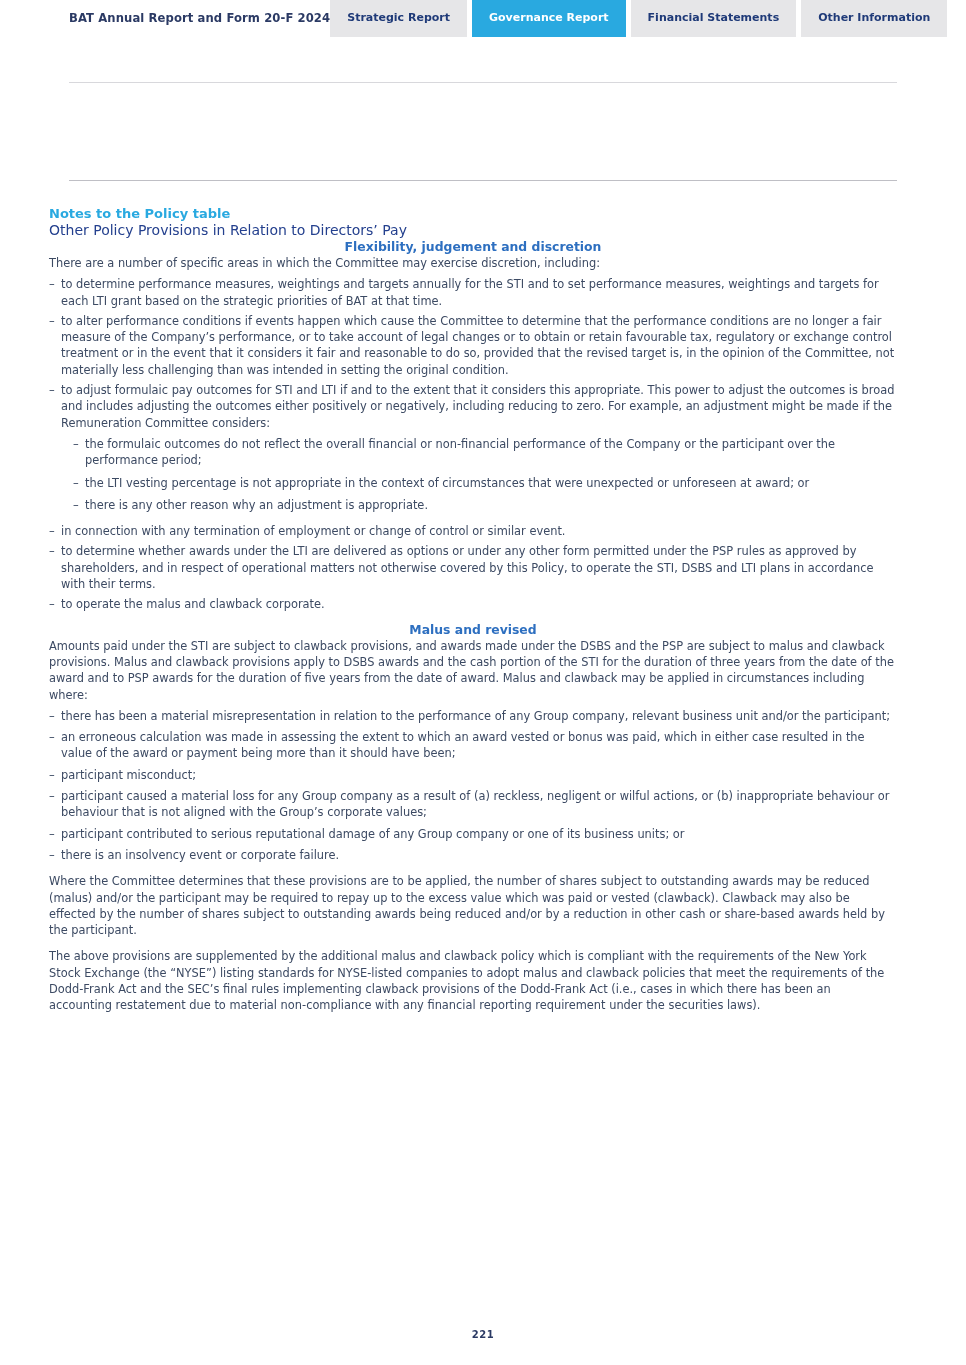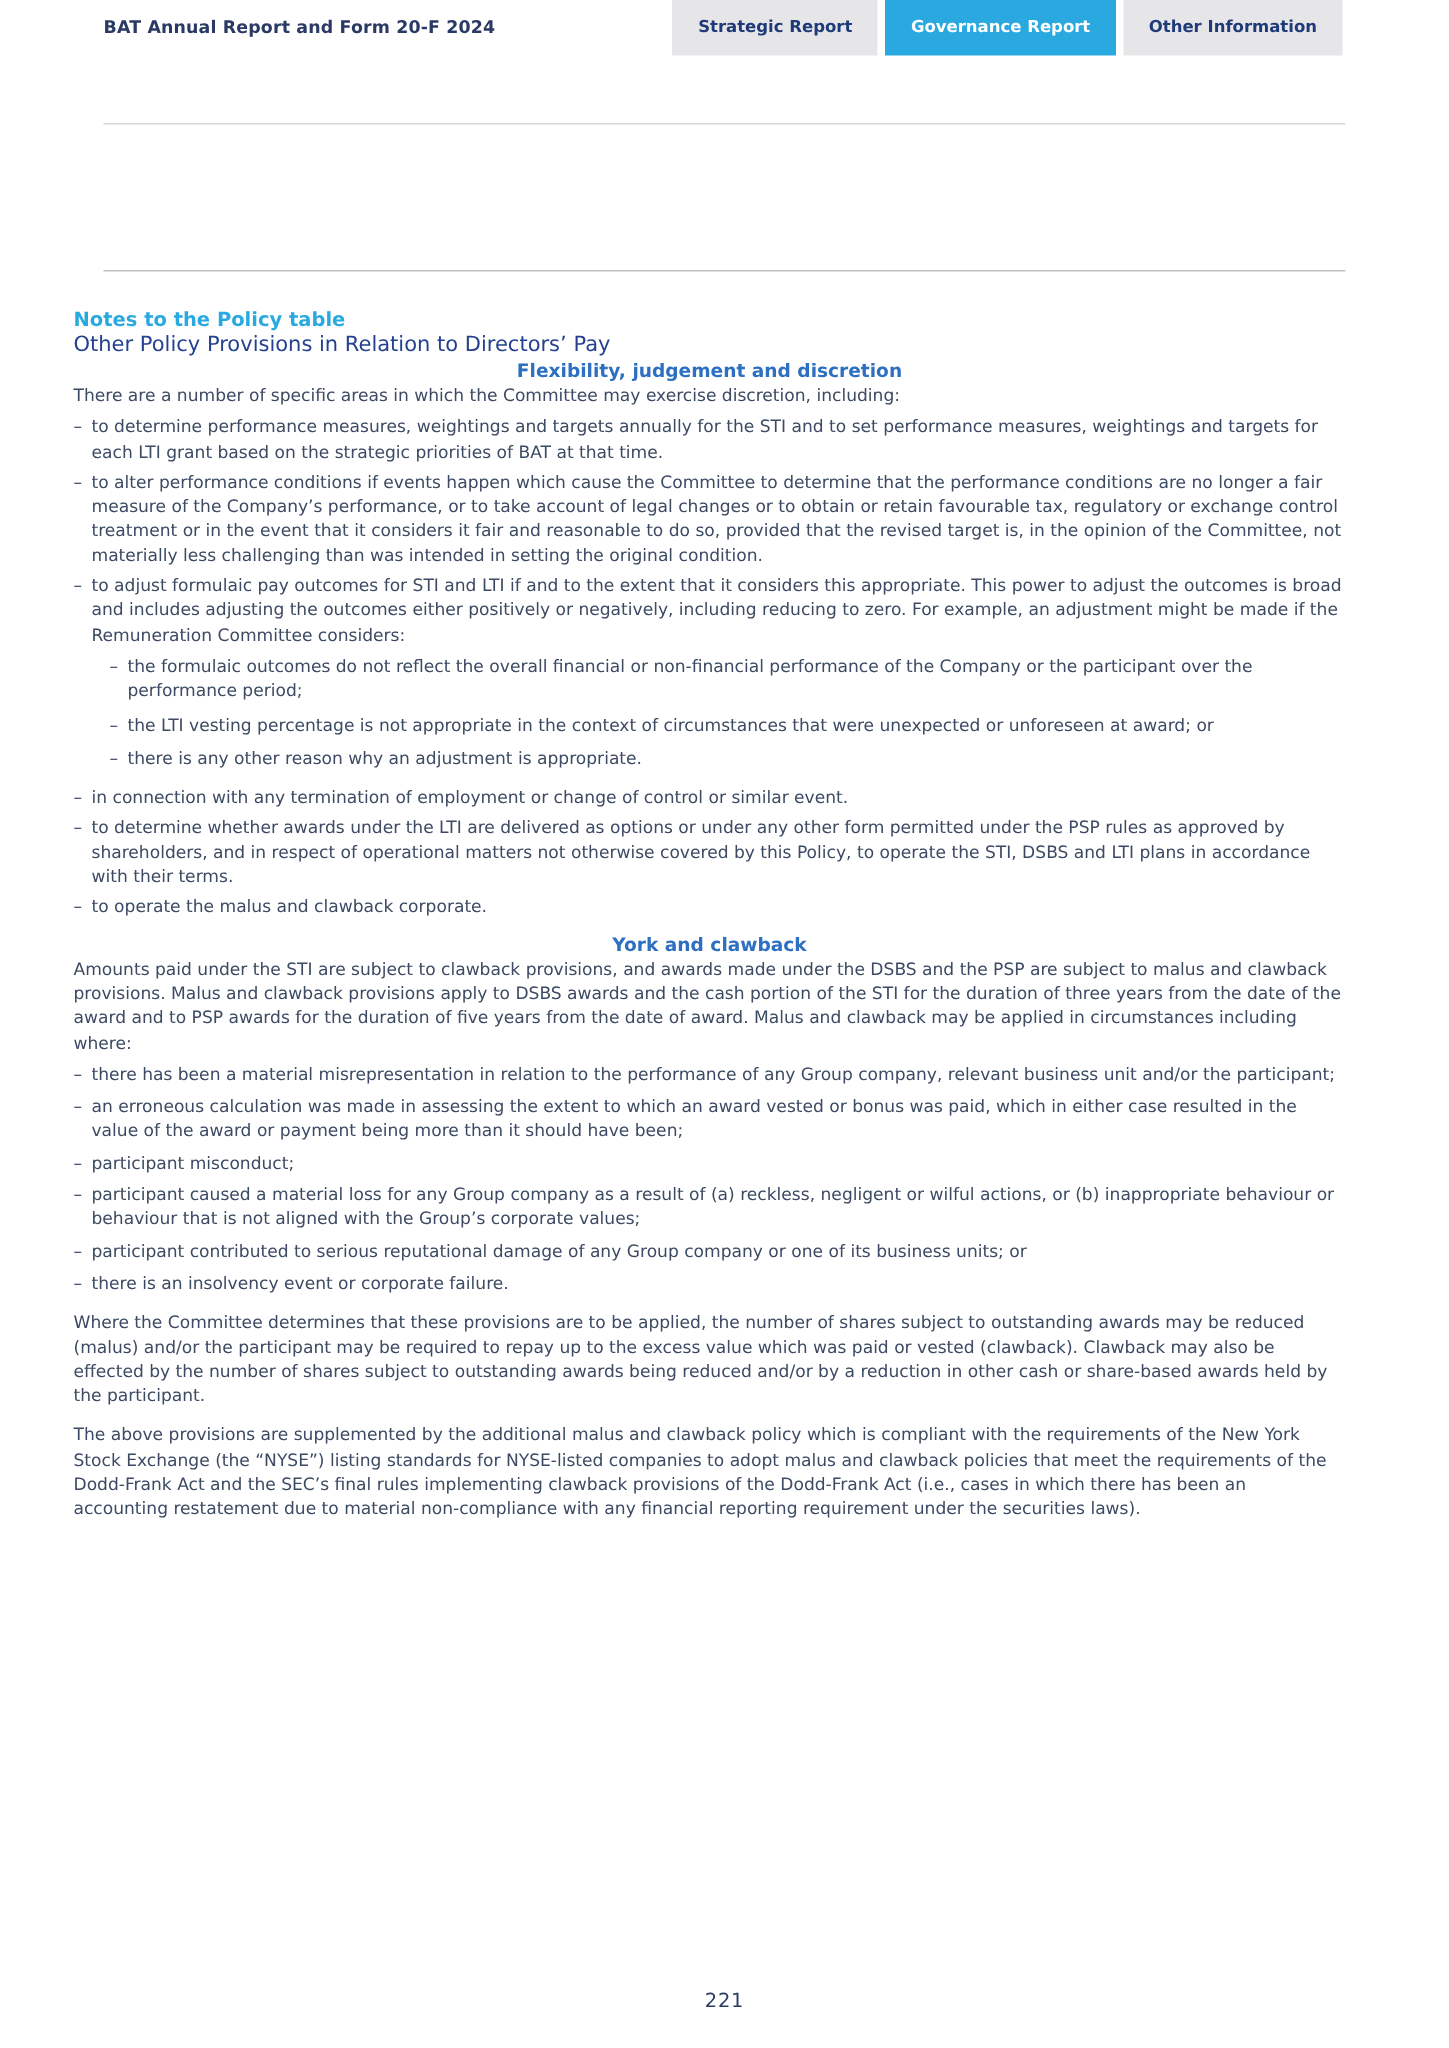--- a/index.html
+++ b/index.html
@@ -65,31 +65,32 @@
   .sublist{margin-top:5px;}
   .subbullet{display:flex;margin:0 0 6px 12px;}
   .subbullet .dash{flex:0 0 12px;}
   .malus-list .bullet{margin-bottom:5px;}
   .mt9{margin-top:9px;}
   
   .footer{
     position:absolute;left:0;right:0;top:1326px;text-align:center;
   }
   .page-number{
-    font-weight:normal;font-size:13px;color:var(--title-navy);letter-spacing:.5px;
+    font-weight:bold;font-size:10px;color:var(--title-navy);letter-spacing:.5px;
   }
 </style>
 </head>
 <body>
 
 <header class="topbar">
   <div class="report-title">BAT Annual Report and Form 20-F 2024</div>
   <nav class="tabs">
     <div class="tab">Strategic Report</div>
     <div class="tab active">Governance Report</div>
+    <div class="tab">Financial Statements</div>
     <div class="tab">Other Information</div>
   </nav>
 </header>
 
 <hr class="rule rule-1">
 <hr class="rule rule-2">
 
 <main>
   <h2 class="section-title">Notes to the Policy table</h2>
   <h3 class="subsection-title">Other Policy Provisions in Relation to Directors’ Pay</h3>
@@ -132,21 +133,21 @@
     <div class="bullet">
       <span class="dash">–</span>
       <span class="btext">to determine whether awards under the LTI are delivered as options or under any other form permitted under the PSP rules as approved by shareholders, and in respect of operational matters not otherwise covered by this Policy, to operate the STI, DSBS and LTI plans in accordance with their terms.</span>
     </div>
     <div class="bullet">
       <span class="dash">–</span>
       <span class="btext">to operate the malus and clawback corporate.</span>
     </div>
   </div>
 
-  <h4 class="subheading mt9">York and clawback</h4>
+  <h4 class="subheading mt9">Malus and revised</h4>
   <p class="body">Amounts paid under the STI are subject to clawback provisions, and awards made under the DSBS and the PSP are subject to malus and clawback provisions. Malus and clawback provisions apply to DSBS awards and the cash portion of the STI for the duration of three years from the date of the award and to PSP awards for the duration of five years from the date of award. Malus and clawback may be applied in circumstances including where:</p>
 
   <div class="blist malus-list">
     <div class="bullet">
       <span class="dash">–</span>
       <span class="btext">there has been a material misrepresentation in relation to the performance of any Group company, relevant business unit and/or the participant;</span>
     </div>
     <div class="bullet">
       <span class="dash">–</span>
       <span class="btext">an erroneous calculation was made in assessing the extent to which an award vested or bonus was paid, which in either case resulted in the value of the award or payment being more than it should have been;</span>

